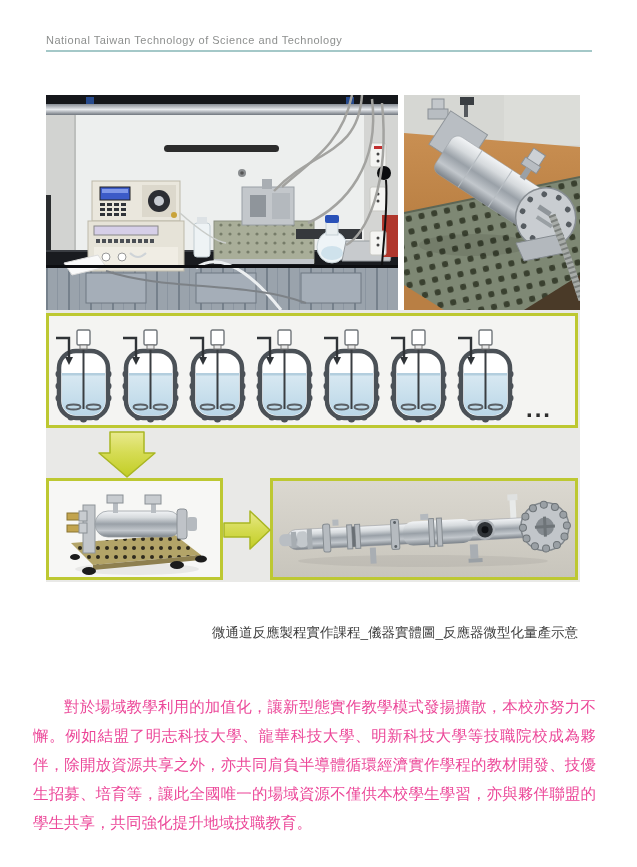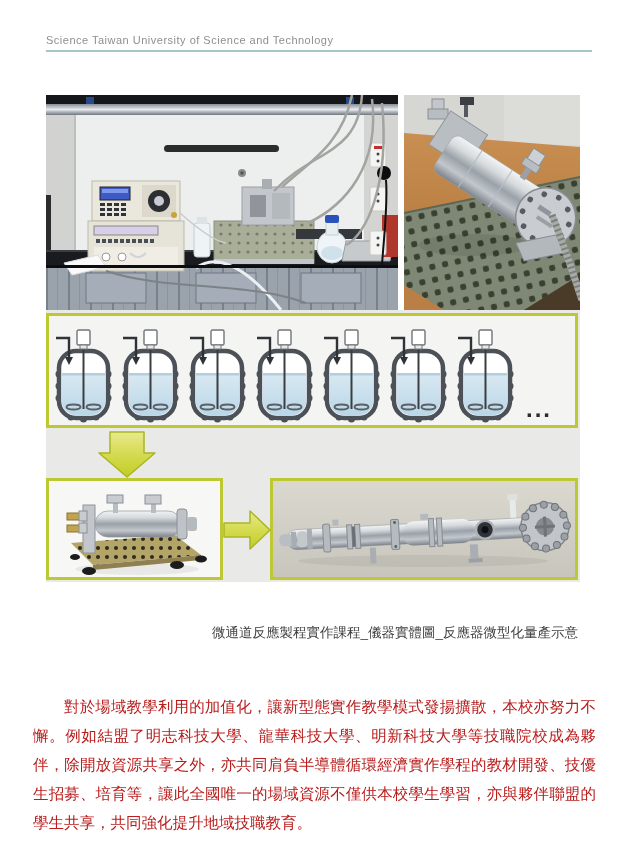--- a/index.html
+++ b/index.html
@@ -21,21 +21,21 @@
   .dots{align-self:flex-end;margin:0 0 4px 12px;font-size:24px;font-weight:bold;color:#2c2c2c;
         letter-spacing:2px;line-height:1;}
   .arrow-down{position:absolute;left:52px;top:121px;width:58px;height:47px;}
   .arrow-right{position:absolute;left:177px;top:200px;width:48px;height:40px;z-index:2;}
   .mini-box{position:absolute;left:0;top:168px;width:177px;height:102px;box-sizing:border-box;
         border:3px solid #bdc832;background:#f7f7f5;overflow:hidden;}
   .tube-box{position:absolute;left:224px;top:168px;width:308px;height:102px;box-sizing:border-box;
         border:3px solid #bdc832;overflow:hidden;}
   .caption{position:absolute;right:59px;top:624px;font-size:13.5px;color:#3f3f3f;white-space:nowrap;}
   .body-text{position:absolute;left:33px;top:692px;width:563px;margin:0;font-size:15.5px;
-        line-height:29px;color:#b91c1c;text-align:justify;text-indent:2em;}
+        line-height:29px;color:#ec4899;text-align:justify;text-indent:2em;}
   .defs-holder{position:absolute;width:0;height:0;overflow:hidden;}
   svg{display:block;}
 </style>
 </head>
 <body>
 
 <svg class="defs-holder" aria-hidden="true">
   <defs>
     <linearGradient id="steelV" x1="0" y1="0" x2="0" y2="1">
       <stop offset="0" stop-color="#f2f4f6"></stop>
@@ -81,21 +81,21 @@
       <rect x="11" y="0" width="1" height="42" fill="#8b95a0"></rect>
     </pattern>
     <clipPath id="vclip">
         <rect x="6.5" y="24.5" width="44" height="62" rx="15"></rect>
       </clipPath>
   </defs>
 </svg>
 
 <div class="page">
 
-  <div class="header-title">Science Taiwan University of Science and Technology</div>
+  <div class="header-title">National Taiwan Technology of Science and Technology</div>
   <div class="header-rule"></div>
 
   <div class="figure">
 
     <div class="photos">
 
       <div class="photo-left">
         <svg viewBox="0 0 352 215" width="352" height="215">
           <rect width="352" height="215" fill="#e3e5e4"></rect>
           <rect x="30" y="20" width="292" height="140" fill="#edefee"></rect>

